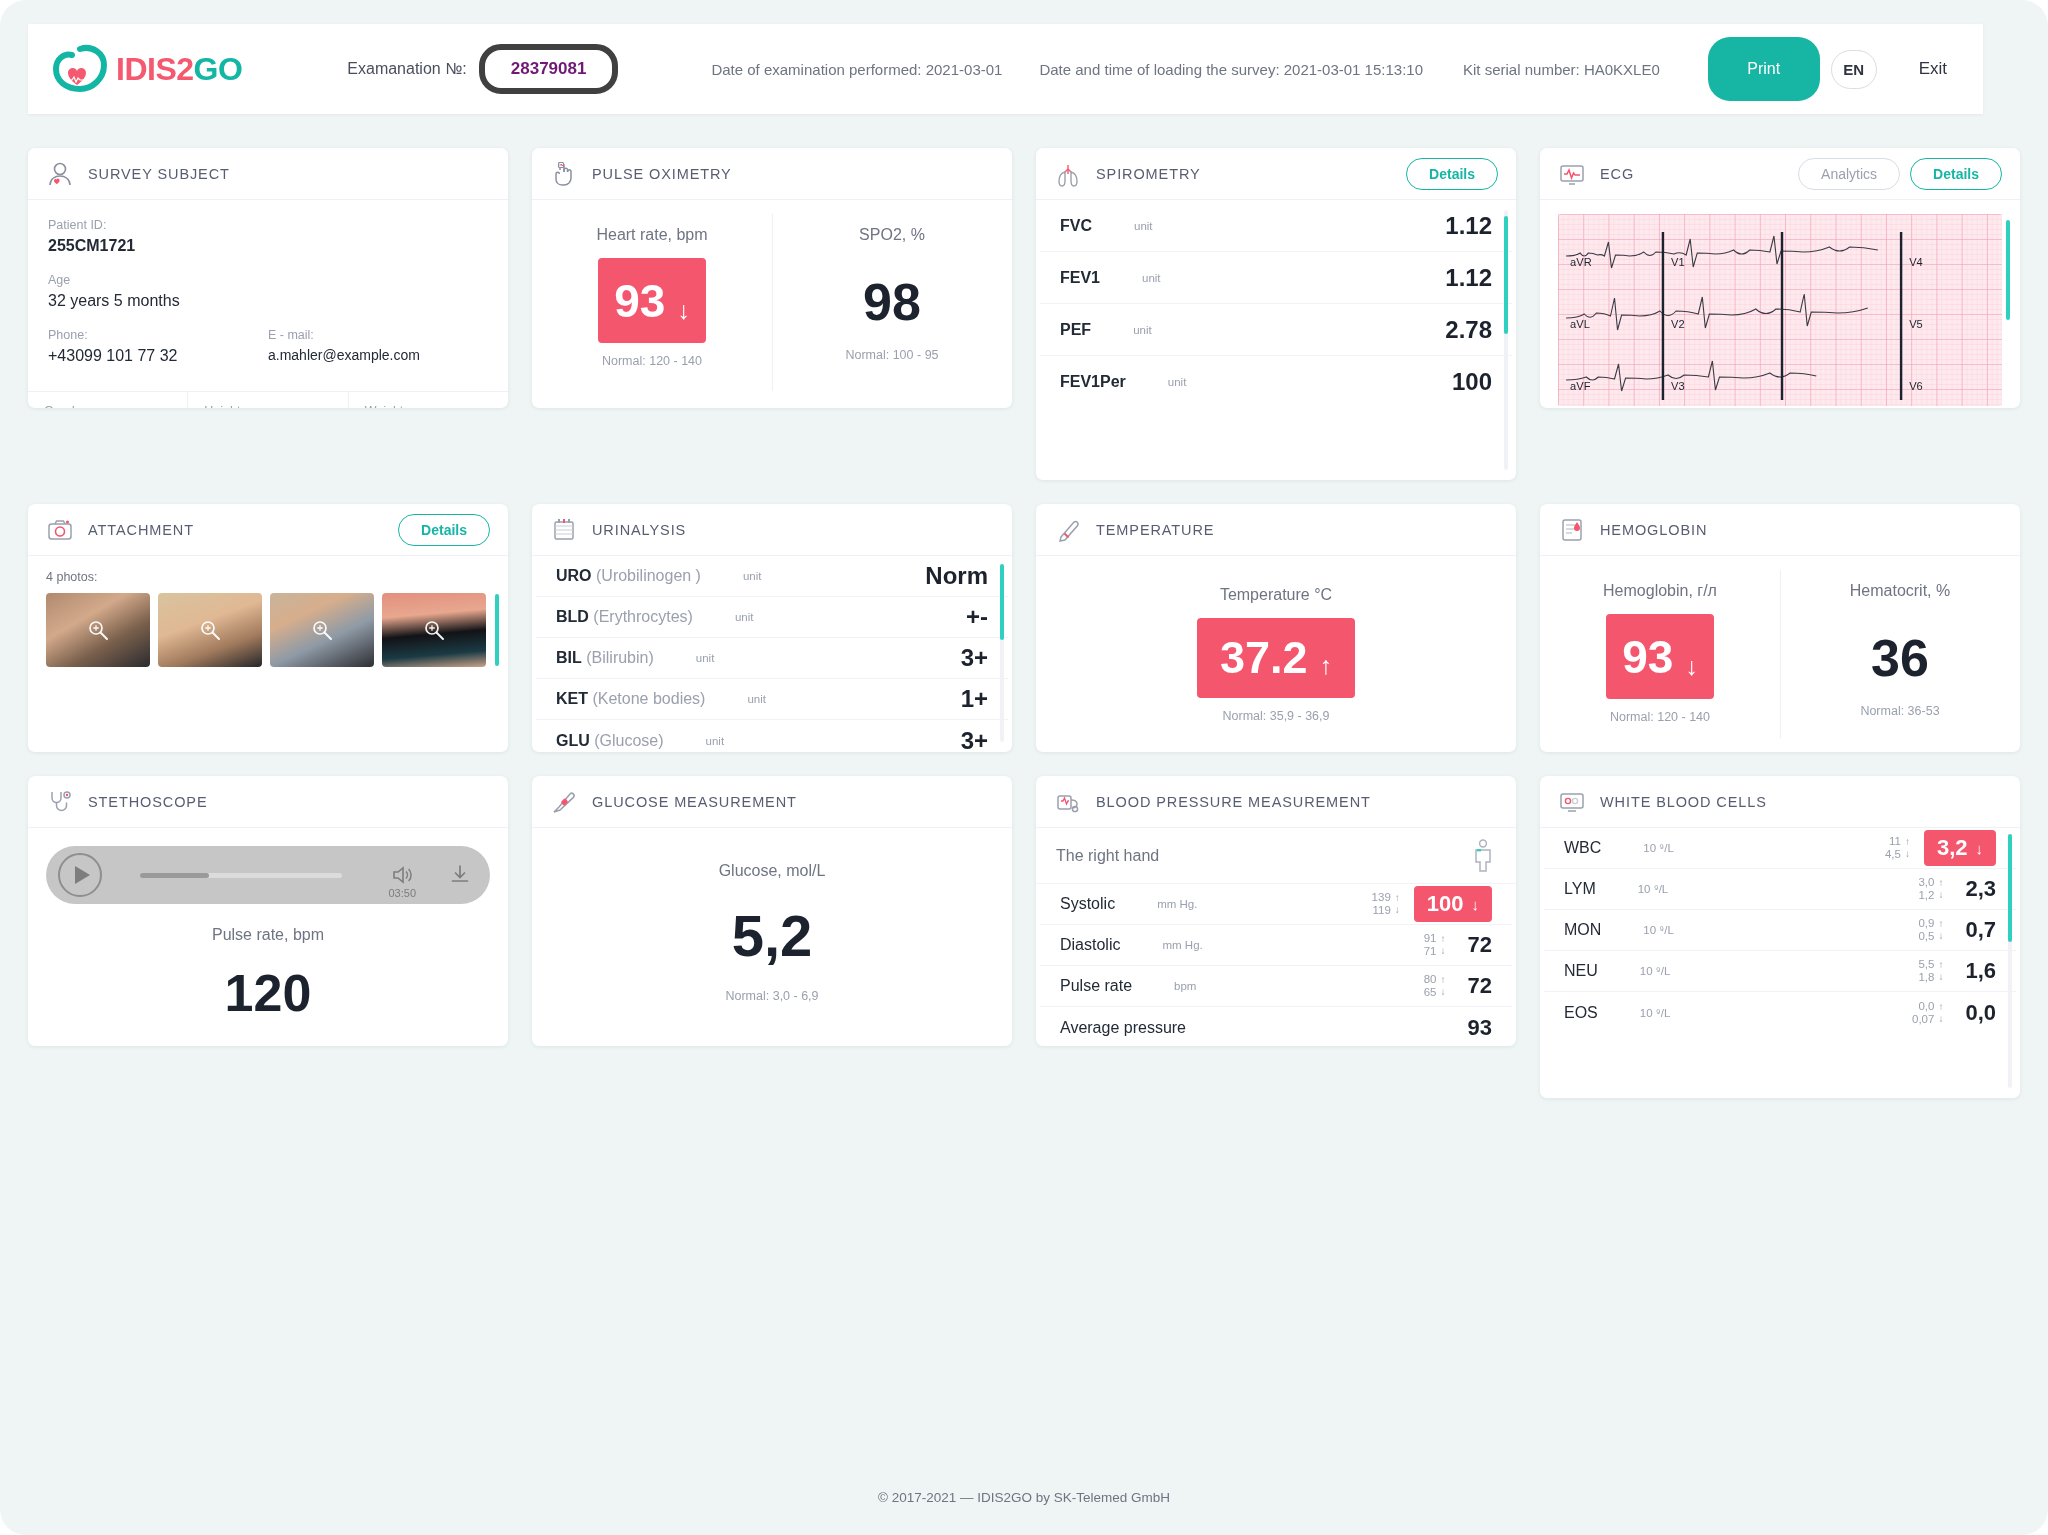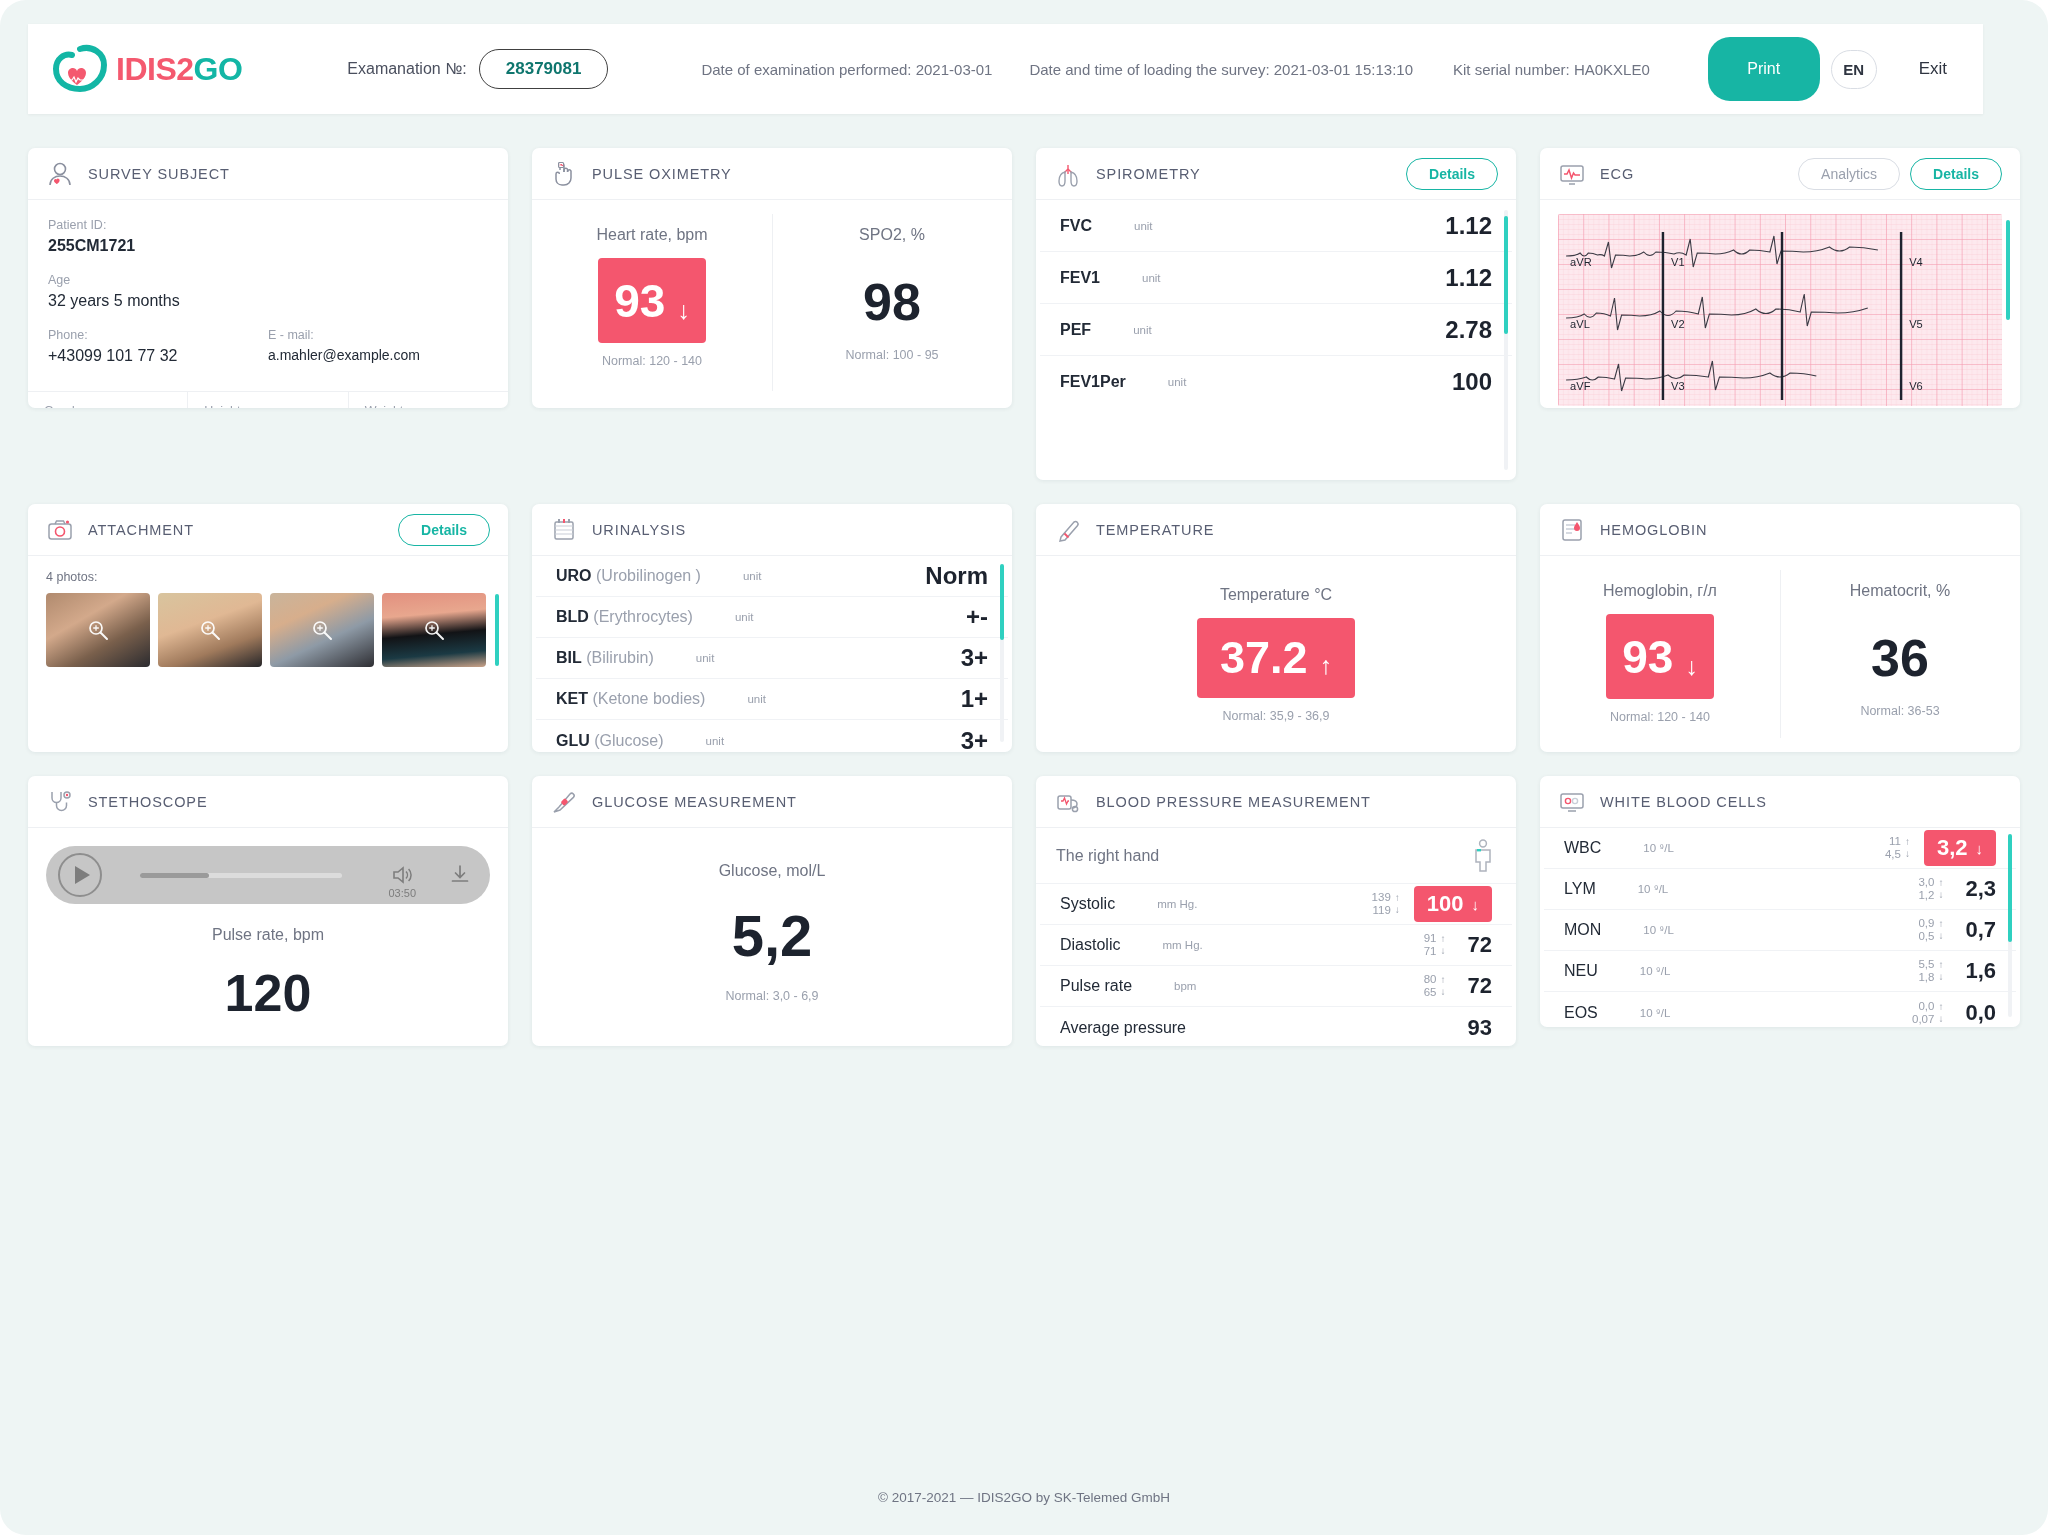--- a/index.html
+++ b/index.html
@@ -26,22 +26,22 @@
     box-shadow: 0 1px 3px rgba(0,0,0,0.05);
   }
   .logo-wrap { display: flex; align-items: center; margin-left: 22px; }
   .logo-mark { width: 60px; height: 52px; margin-right: 6px; }
   .logo-text { font-size: 32px; font-weight: bold; letter-spacing: -0.5px; }
   .logo-text .a { color: #f4596f; }
   .logo-text .b { color: #13b6a5; }
   .exam-block { display: flex; align-items: center; margin-left: 105px; }
   .exam-label { font-size: 16px; color: #4a4f5e; margin-right: 12px; }
   .exam-pill {
-    border: 1px solid #404040; border-radius: 22px;
-    padding: 9px 26px; font-size: 17px; font-weight: bold; color: #0f766e;
+    border: 6px solid #404040; border-radius: 22px;
+    padding: 9px 26px; font-size: 17px; font-weight: bold; color: #701a75;
     background: #fff;
   }
   .meta { font-size: 15px; color: #6f7483; white-space: nowrap; }
   .m1 { margin-left: 93px; }
   .m2 { margin-left: 37px; }
   .m3 { margin-left: 40px; }
   .btn-print {
     margin-left: auto; background: #17b5a4; color: #fff;
     border: none; border-radius: 22px; padding: 23px 0; width: 112px;
     font-size: 16px; cursor: pointer;
@@ -636,21 +636,21 @@
           </span>
           <span class="row-val small" style="margin-left:22px">72</span>
         </div>
         <div class="row" style="height:41px">
           <span class="row-name" style="font-weight:normal">Average pressure</span>
           <span class="row-val small">93</span>
         </div>
       </div>
     </div>
 
-    <div class="card" style="height:251px">
+    <div class="card" style="height:322px">
       <div class="card-h">
         <svg class="ico" viewBox="0 0 28 28">
           <rect x="3" y="6" width="22" height="14" rx="2" fill="none" stroke="#9aa0ad" stroke-width="1.5"></rect>
           <circle cx="10" cy="13" r="2.6" fill="none" stroke="#f4566e" stroke-width="1.4"></circle>
           <circle cx="17" cy="13" r="2.6" fill="none" stroke="#c9ced8" stroke-width="1.4"></circle>
           <path d="M10 23 h8" stroke="#9aa0ad" stroke-width="1.5"></path>
         </svg>
         <span class="card-title">WHITE BLOOD CELLS</span>
       </div>
       <div class="rows">

